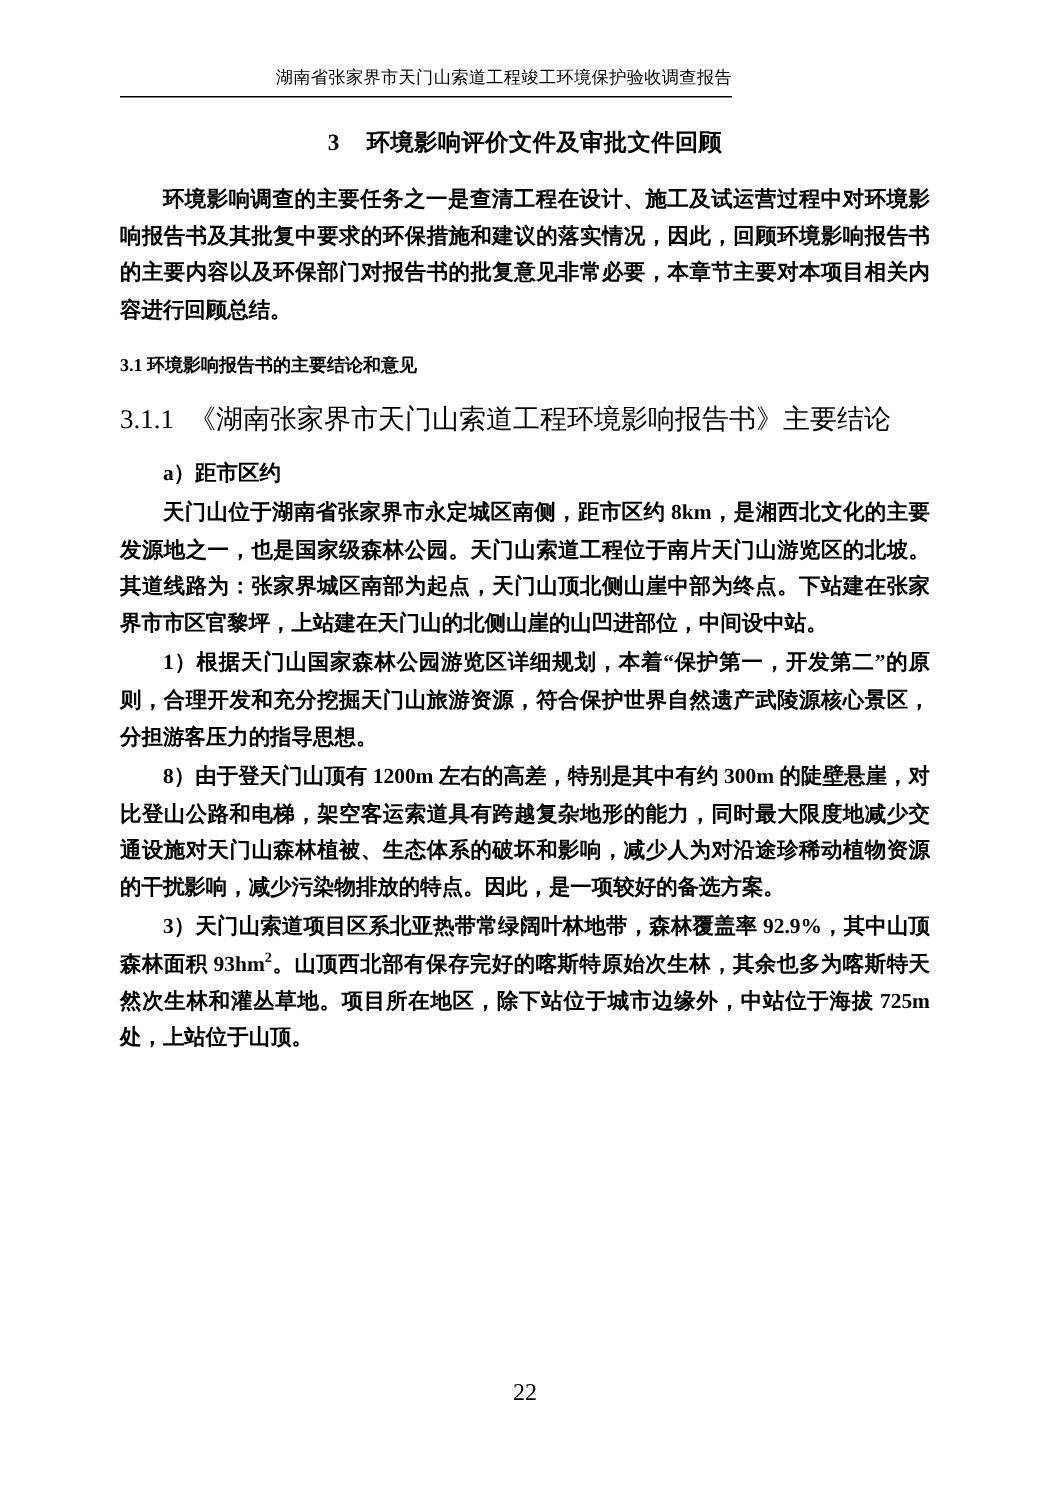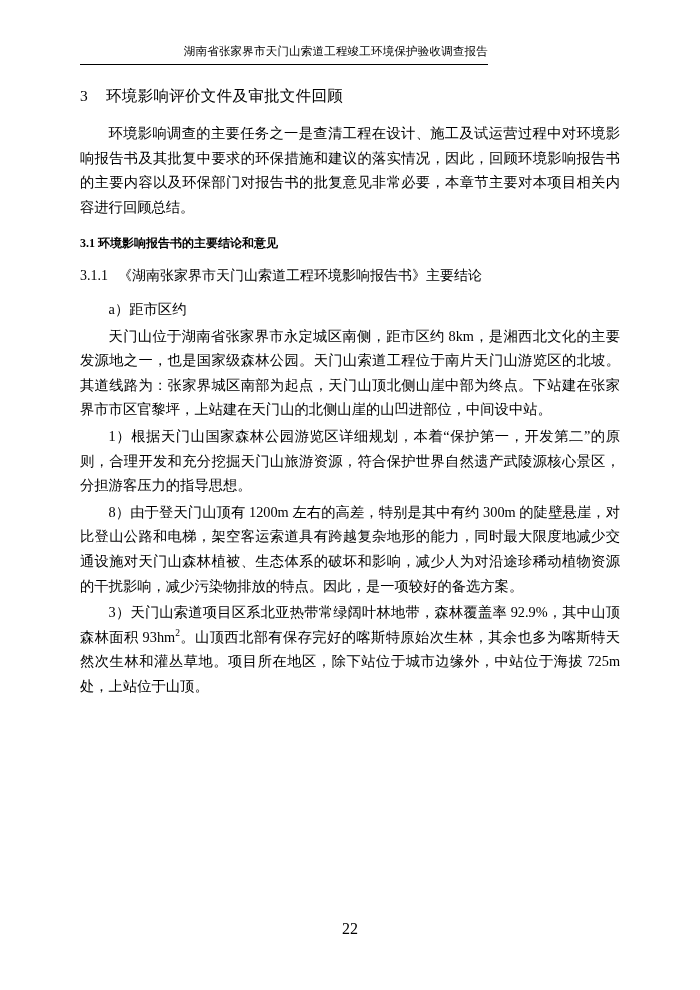--- a/index.html
+++ b/index.html
@@ -41,50 +41,52 @@
     height: 0;
   }
   .content {
     position: absolute;
     top: 84px;
     left: 80px;
     width: 540px;
   }
   .h1 {
     font-size: 15.5px;
-    font-weight: normal;
+    font-weight: bold;
     margin: 0 0 14px 0;
     line-height: 1.5;
     letter-spacing: 0.3px;
+    text-align: center;
   }
   .h1 .num {
     margin-right: 18px;
   }
   .h2 {
     font-size: 12px;
     font-weight: bold;
     margin: 14px 0 10px 0;
     line-height: 1.6;
   }
   .h3 {
-    font-size: 14px;
+    font-size: 18px;
     font-weight: normal;
     margin: 12px 0 10px 0;
     line-height: 1.6;
   }
   .h3 .num {
     margin-right: 10px;
   }
   p {
     font-size: 14.3px;
     line-height: 1.72;
     margin: 0 0 2px 0;
     text-align: justify;
     text-justify: inter-ideograph;
     text-indent: 2em;
+    font-weight: bold;
   }
   sup {
     font-size: 9.5px;
     vertical-align: super;
     line-height: 0;
   }
   .footer {
     position: absolute;
     bottom: 52px;
     left: 0;

